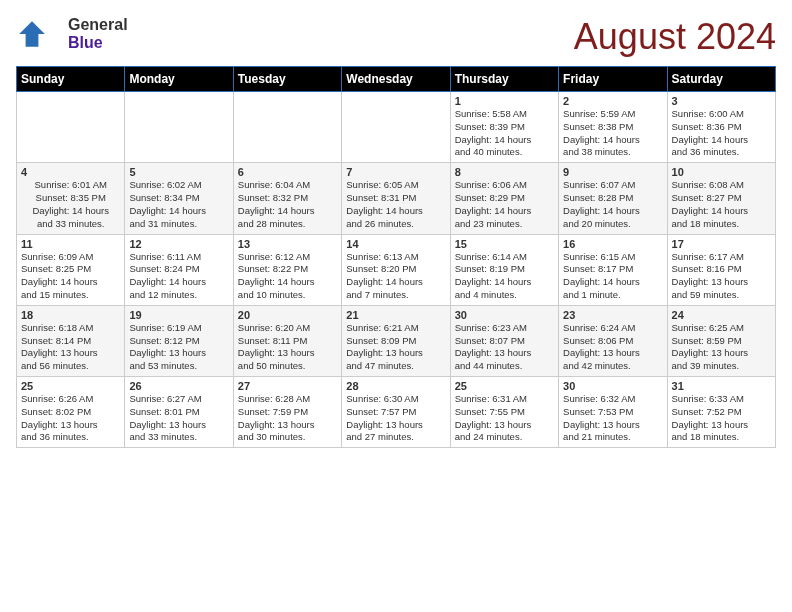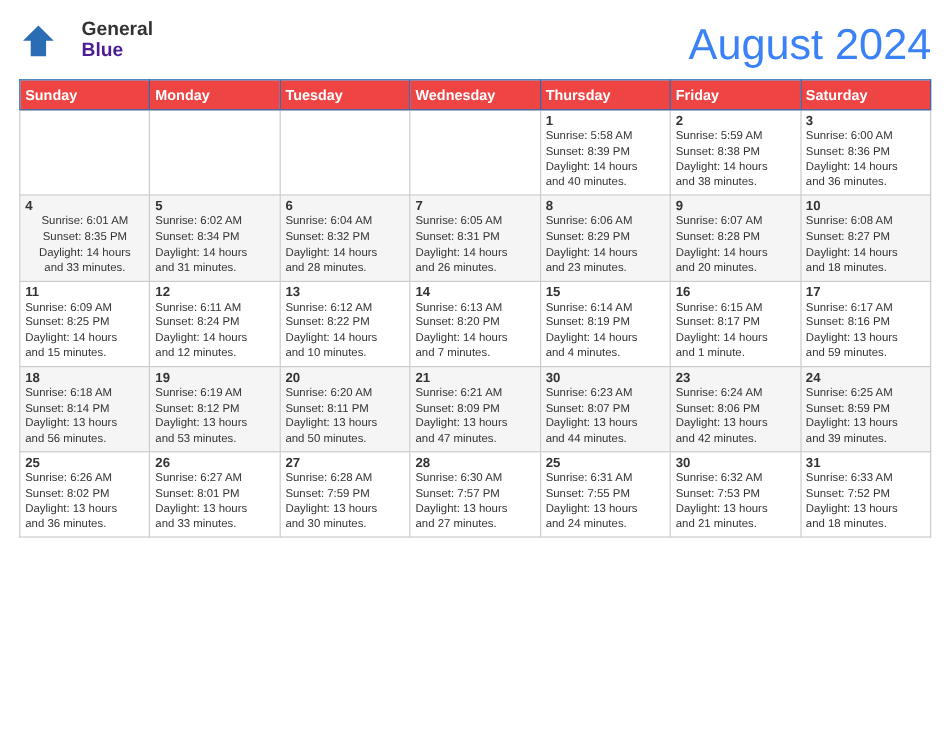--- a/index.html
+++ b/index.html
@@ -38,33 +38,33 @@
     }
     .logo-icon {
       width: 32px;
       height: 32px;
     }
     .title-area {
       text-align: right;
     }
     .month-title {
       font-size: 36px;
-      color: #3b82f6;
+      color: #7f1d1d;
       font-weight: normal;
     }
     .location {
       font-size: 14px;
       color: #333;
     }
     .calendar {
       width: 100%;
       border-collapse: collapse;
     }
     .calendar th {
-      background: #ef4444;
+      background: #000000;
       color: #fff;
       font-size: 12px;
       padding: 5px 4px;
       text-align: left;
       border: 1px solid #2a6db5;
     }
     .calendar td {
       border: 1px solid #ccc;
       vertical-align: top;
       padding: 3px 4px;

